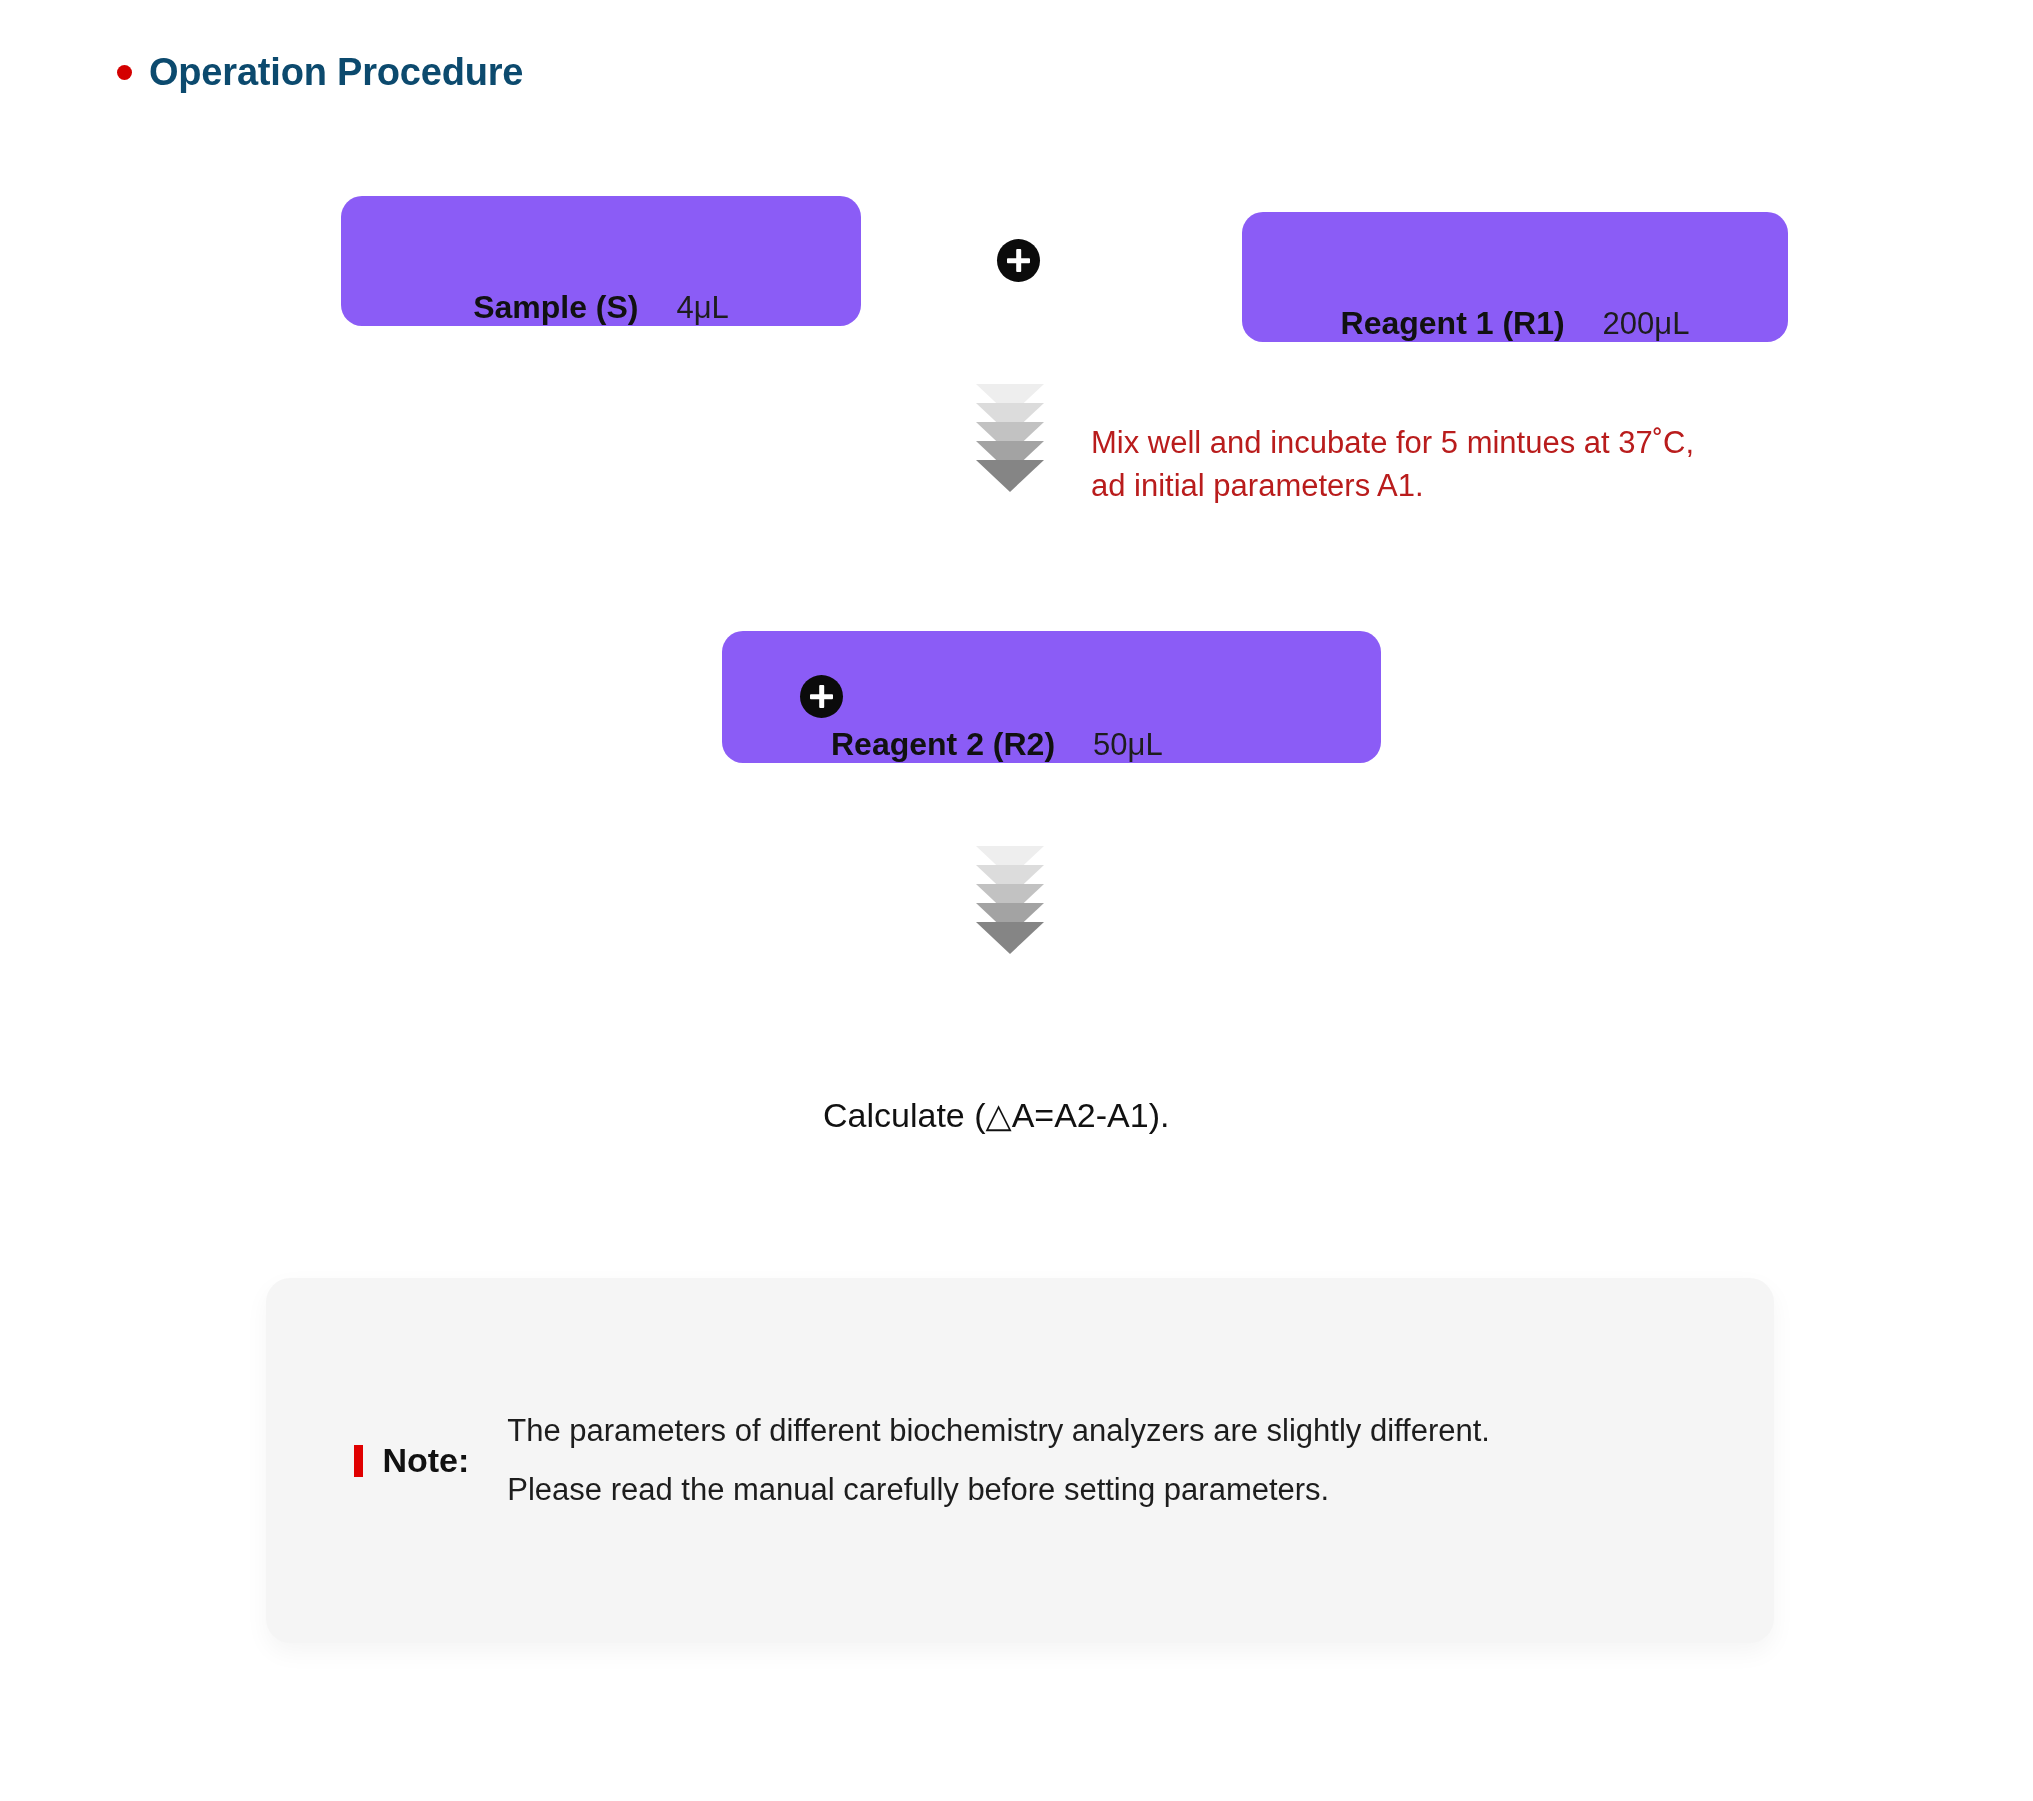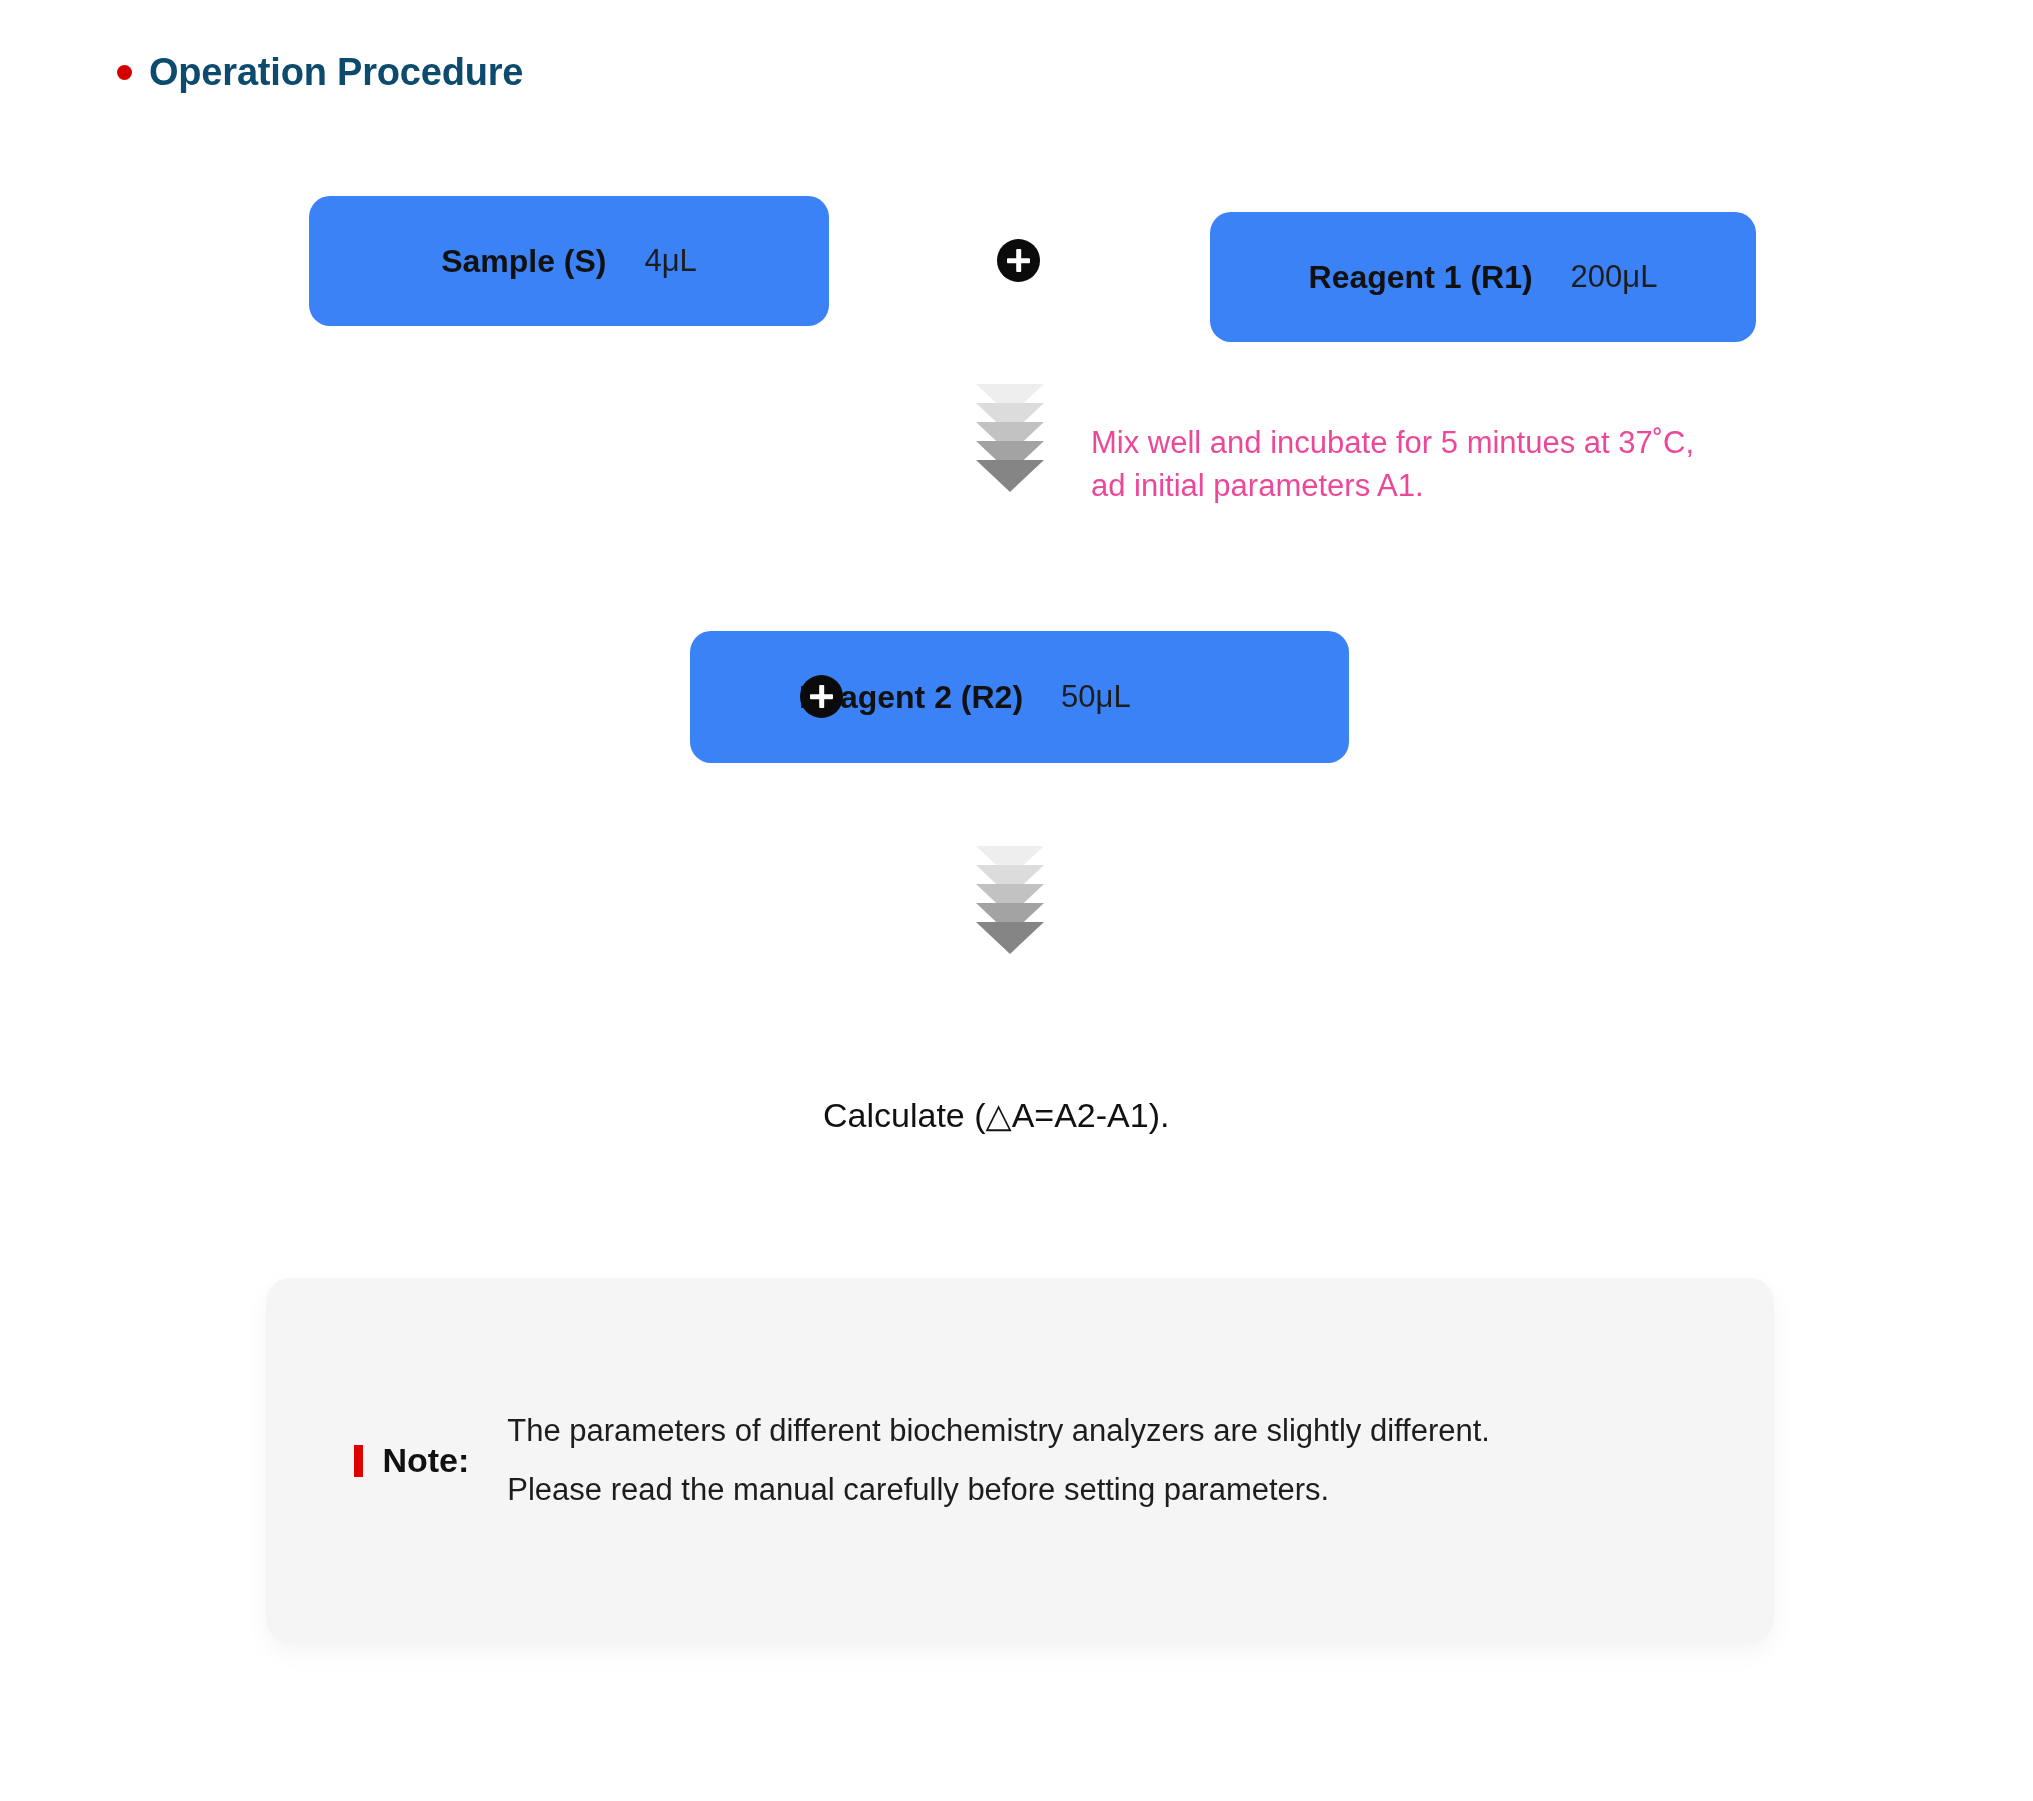--- a/index.html
+++ b/index.html
@@ -36,26 +36,27 @@
     font-size: 38px;
     font-weight: bold;
     letter-spacing: -0.2px;
     color: #0c4a6e;
     white-space: nowrap;
   }
 
   
   .chip {
     position: absolute;
-    background: #3b82f6;
+    background: #8b5cf6;
     border-radius: 21px;
     display: flex;
-    align-items: center;
+    align-items: flex-end;
     justify-content: center;
     box-sizing: border-box;
+    margin-left: 32px;
   }
   .chip-label {
     font-size: 32px;
     font-weight: bold;
     color: #111111;
     white-space: nowrap;
   }
   .chip-volume {
     font-size: 31px;
     font-weight: normal;
@@ -129,21 +130,21 @@
   .chev:first-child { margin-top: 0; }
   .chev.c1 { border-top-width: 32px; border-top-color: #eeeeee; }
   .chev.c2 { border-top-width: 32px; border-top-color: #dcdcdc; }
   .chev.c3 { border-top-width: 32px; border-top-color: #c2c2c2; }
   .chev.c4 { border-top-width: 32px; border-top-color: #a3a3a3; }
   .chev.c5 { border-top-width: 32px; border-top-color: #858585; }
 
   .step-text {
     font-size: 31px;
     line-height: 1.38;
-    color: #ec4899;
+    color: #b91c1c;
     margin-left: 47px;
     margin-top: 38px;
     white-space: nowrap;
   }
 
   #step-1 { left: 976px; top: 384px; }
   #step-2 { left: 976px; top: 846px; }
 
   
   #calculate-line {

